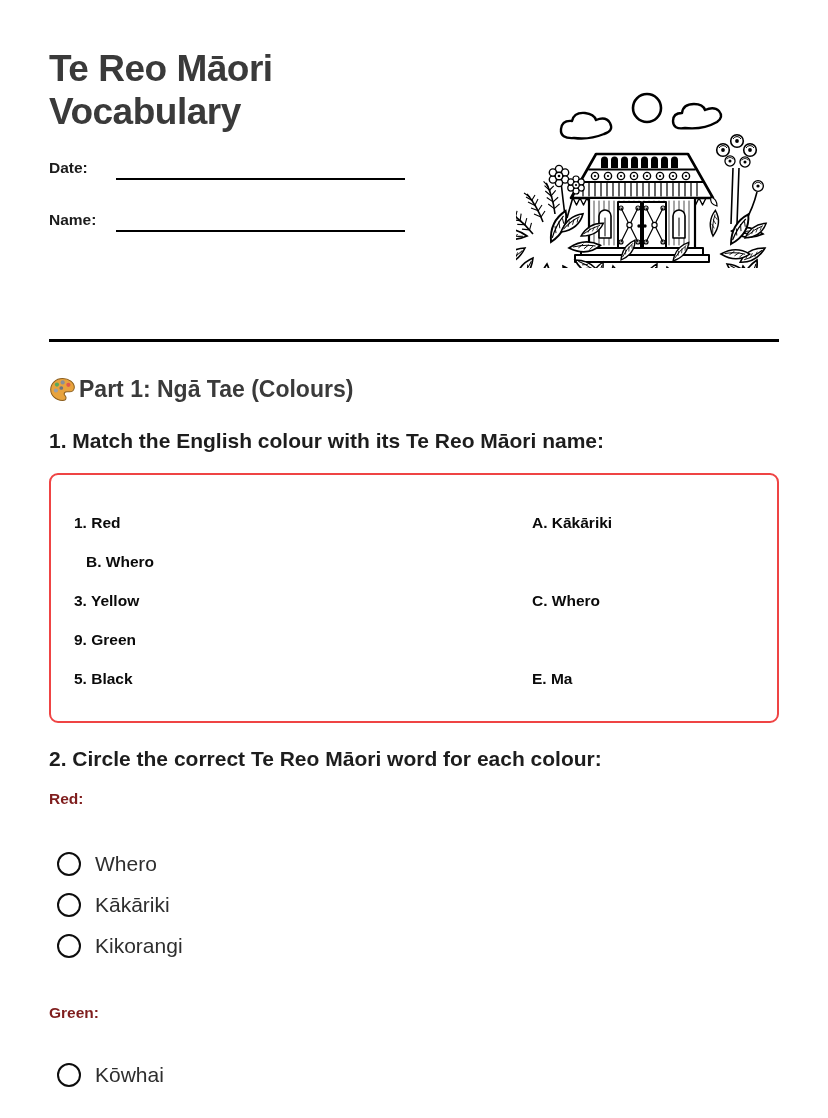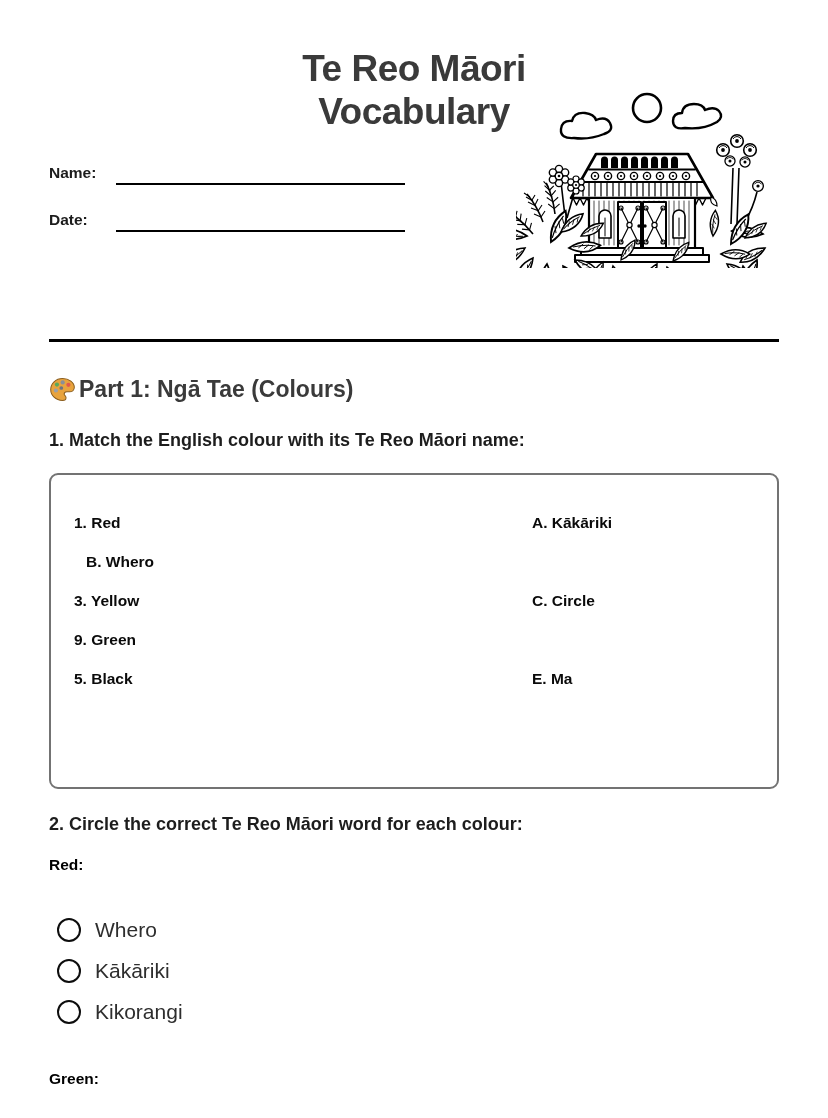--- a/index.html
+++ b/index.html
@@ -4,72 +4,72 @@
 <style>
   html,body{margin:0;padding:0;}
   body{
     width:828px;height:1118px;overflow:hidden;background:#ffffff;
     font-family:"Liberation Sans","DejaVu Sans",sans-serif;
     -webkit-font-smoothing:antialiased;
   }
   .page{position:relative;width:828px;height:1118px;box-sizing:border-box;padding:0 49px;}
 
   
-  .title{margin:0;padding-top:47px;font-size:37px;line-height:43px;font-weight:700;color:#3a3a3a;letter-spacing:-0.5px;text-align:center;}
+  .title{margin:0;padding-top:47px;font-size:37px;line-height:43px;font-weight:700;color:#3a3a3a;letter-spacing:-0.5px;}
   .title span{display:block;}
 
   .field-row{display:flex;align-items:flex-end;}
   .field-row.name{margin-top:26px;}
   .field-row.date{margin-top:21px;}
   .field-label{width:67px;font-size:15.5px;font-weight:700;color:#1c1c1c;line-height:19px;padding-bottom:3px;}
   .write-line{width:289px;height:24px;border-bottom:2px solid #000;}
 
   .illustration{position:absolute;left:516px;top:86px;width:254px;height:182px;}
 
   
   .divider{border:none;border-top:3px solid #000;margin:107px 0 0 0;}
 
   
   .section-heading{display:flex;align-items:center;gap:3px;margin:32px 0 0 0;font-size:23px;line-height:30px;font-weight:700;color:#3a3a3a;}
   .section-heading svg{flex:0 0 auto;}
 
-  .instruction{margin:27px 0 0 0;font-size:18px;line-height:19px;font-weight:700;color:#1d1d1d;}
+  .instruction{margin:27px 0 0 0;font-size:21px;line-height:19px;font-weight:700;color:#1d1d1d;}
   .instruction.q2{margin-top:26px;}
 
   
-  .match-box{margin-top:23px;height:316px;box-sizing:border-box;border:2px solid #737373;border-radius:9px;padding:28px 0 0 23px;}
+  .match-box{margin-top:23px;height:250px;box-sizing:border-box;border:2px solid #ef4444;border-radius:9px;padding:28px 0 0 23px;}
   .match-row{display:flex;align-items:center;height:39px;font-size:15.5px;font-weight:700;color:#0a0a0a;}
   .match-left{width:446px;}
   .match-right{flex:1;margin-left:12px;}
 
   
-  .colour-label{margin:21px 0 0 0;font-size:15.5px;line-height:19px;font-weight:700;color:#000000;}
+  .colour-label{margin:21px 0 0 0;font-size:15.5px;line-height:19px;font-weight:700;color:#7f1d1d;}
   .colour-label.green{margin-top:45px;}
   .radio-group{margin-top:44px;}
   .radio-group.green{margin-top:41px;}
   .radio-row{display:flex;align-items:center;height:24px;margin-bottom:17px;}
   .radio-circle{width:24px;height:24px;box-sizing:border-box;border:2.5px solid #0d0d0d;border-radius:50%;margin-left:8px;background:#fff;}
   .radio-text{margin-left:14px;font-size:21px;color:#2e2e2e;font-weight:400;}
 </style>
 </head>
 <body>
 
 <div class="page">
 
   <h1 class="title">
     <span>Te Reo Māori</span>
     <span>Vocabulary</span>
   </h1>
 
+  <div class="field-row date">
+    <span class="field-label">Date:</span>
+    <span class="write-line"></span>
+  </div>
   <div class="field-row name">
     <span class="field-label">Name:</span>
-    <span class="write-line"></span>
-  </div>
-  <div class="field-row date">
-    <span class="field-label">Date:</span>
     <span class="write-line"></span>
   </div>
 
   <svg class="illustration" viewBox="0 0 252 182" xmlns="http://www.w3.org/2000/svg">
     <defs>
       <g id="lf">
         <path d="M0 0 Q10 -14 26 -12 Q18 2 0 0 Z" fill="#fff" stroke="#000" stroke-width="1.6"></path>
         <path d="M3 -2 Q12 -8 22 -10" fill="none" stroke="#000" stroke-width="1"></path>
         <path d="M8 -3 l3 -5 M13 -4 l3 -5 M18 -5 l2 -4" stroke="#000" stroke-width="0.8"></path>
       </g>
@@ -237,21 +237,21 @@
   <div class="match-box">
     <div class="match-row">
       <span class="match-left">1. Red</span>
       <span class="match-right">A. Kākāriki</span>
     </div>
     <div class="match-row">
       <span class="match-right">B. Whero</span>
     </div>
     <div class="match-row">
       <span class="match-left">3. Yellow</span>
-      <span class="match-right">C. Circle</span>
+      <span class="match-right">C. Whero</span>
     </div>
     <div class="match-row">
       <span class="match-left">9. Green</span>
     </div>
     <div class="match-row">
       <span class="match-left">5. Black</span>
       <span class="match-right">E. Ma</span>
     </div>
   </div>
 

